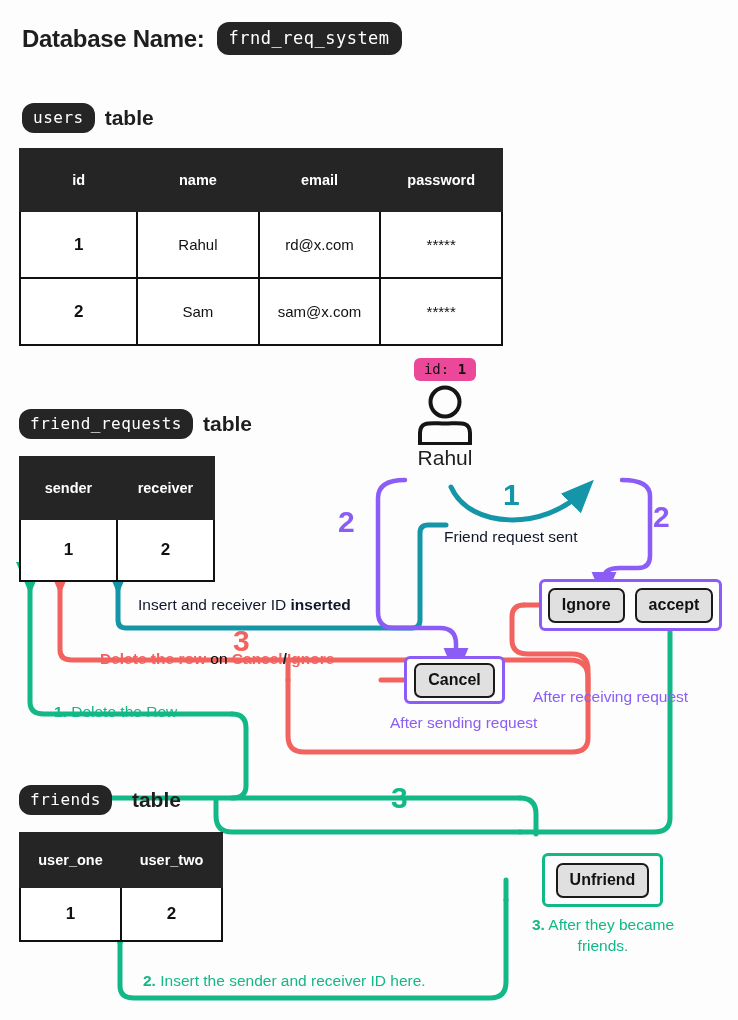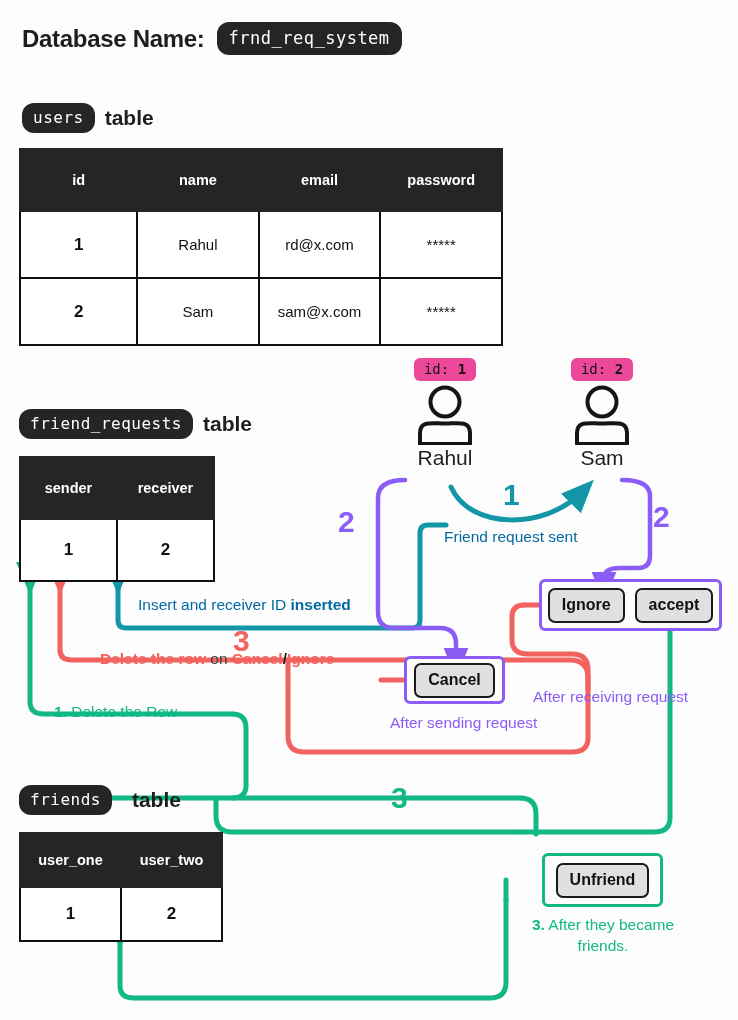--- a/index.html
+++ b/index.html
@@ -72,25 +72,25 @@
          background:#fdfdfd; }
   .grp.green { border-color:#12b886; }
   .btn3d {
     background:#e0e0e0; border:2.5px solid #1a1a1a; border-radius:7px;
     font-size:16px; font-weight:bold; color:#111; padding:6px 12px 7px;
     font-family:"Liberation Sans", sans-serif; white-space:nowrap;
   }
 
   .cap { position:absolute; font-size:15.5px; white-space:nowrap; }
   .cap.purple { color:#8b5cf6; }
-  .cap.teal   { color:#0369a1; }
+  .cap.teal   { color:#0f172a; }
   .cap.green  { color:#12b886; }
   .cap.red    { color:#f2635f; font-weight:bold; }
   .cap b { font-weight:bold; }
-  .cap .mid { font-weight:normal; color:#404040;text-align:right; }
+  .cap .mid { font-weight:normal; color:#000000;text-align:right; }
 
   .step { position:absolute; font-weight:bold; }
   .step.purple { color:#8b5cf6; font-size:30px; }
   .step.teal   { color:#1496a8; font-size:30px; }
   .step.green  { color:#12b886; font-size:30px; }
   .step.red    { color:#f2635f; font-size:30px; }
 
   .cap.center2 { white-space:normal; text-align:center; width:170px; line-height:1.35; }
 </style>
 </head>
@@ -222,28 +222,20 @@
 
   <div class="person" style="left:390px; top:358px;">
     <span class="id-chip"><span>id:</span> <b>1</b></span>
     <svg class="avatar" width="66" height="60" viewBox="0 0 66 60">
       <circle cx="33" cy="17" r="14.5" fill="none" stroke="#151515" stroke-width="4"></circle>
       <path d="M8 59 L8 48 C8 35.5 19 38.5 33 38.5 C47 38.5 58 35.5 58 48 L58 59 Z" fill="none" stroke="#151515" stroke-width="4" stroke-linejoin="round"></path>
     </svg>
     <div class="nm">Rahul</div>
   </div>
 
-  <div class="person" style="left:547px; top:358px;">
-    <span class="id-chip"><span>id:</span> <b>2</b></span>
-    <svg class="avatar" width="66" height="60" viewBox="0 0 66 60">
-      <circle cx="33" cy="17" r="14.5" fill="none" stroke="#151515" stroke-width="4"></circle>
-      <path d="M8 59 L8 48 C8 35.5 19 38.5 33 38.5 C47 38.5 58 35.5 58 48 L58 59 Z" fill="none" stroke="#151515" stroke-width="4" stroke-linejoin="round"></path>
-    </svg>
-    <div class="nm">Sam</div>
-  </div>
 
   <div class="grp" style="left:539px; top:579px; width:183px; height:52px;">
     <button class="btn3d">Ignore</button>
     <button class="btn3d">accept</button>
   </div>
 
   <div class="grp" style="left:404px; top:656px; width:101px; height:48px;">
     <button class="btn3d">Cancel</button>
   </div>
 
@@ -256,20 +248,21 @@
   <div class="cap teal" style="left:138px; top:596px;"><span>Insert and receiver ID </span><b>inserted</b></div>
 
   <div class="cap red" style="left:100px; top:650px; font-size:15.5px;"><b>Delete the row</b><span class="mid" style="font-weight:normal"> on </span><b>Cancel</b><span style="color:#1e1e1e;font-weight:bold">/</span><b>Ignore</b></div>
 
   <div class="cap purple" style="left:390px; top:714px;">After sending request</div>
 
   <div class="cap purple" style="left:533px; top:640px;margin-top:48px;">After receiving request</div>
 
   <div class="cap green" style="left:54px; top:703px;"><b>1.</b><span> Delete the Row</span></div>
 
+  <div class="cap green" style="left:143px; top:972px;"><b>2.</b><span> Insert the sender and receiver ID here.</span></div>
 
   <div class="cap green center2" style="left:518px; top:915px;"><b>3.</b><span> After they became friends.</span></div>
 
   <div class="step teal" style="left:503px; top:478px;">1</div>
   <div class="step purple" style="left:338px; top:505px;">2</div>
   <div class="step purple" style="left:653px; top:500px;">2</div>
   <div class="step red" style="left:233px; top:624px;">3</div>
   <div class="step green" style="left:391px; top:781px;">3</div>
 
 </div>

